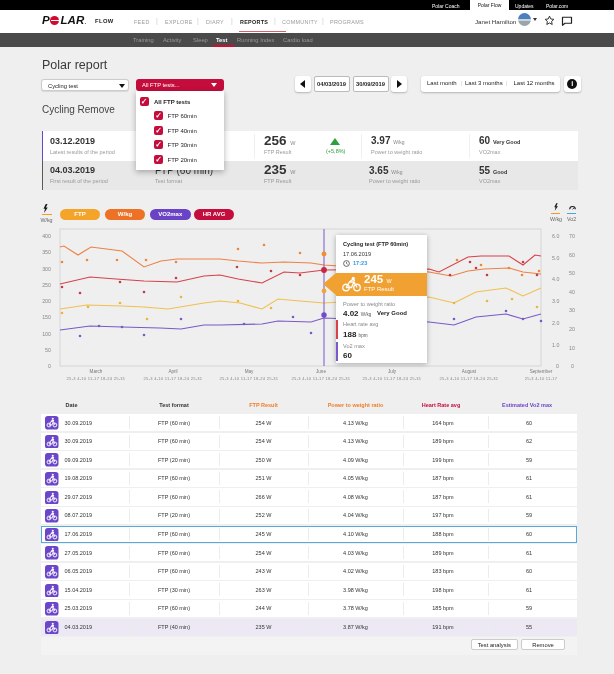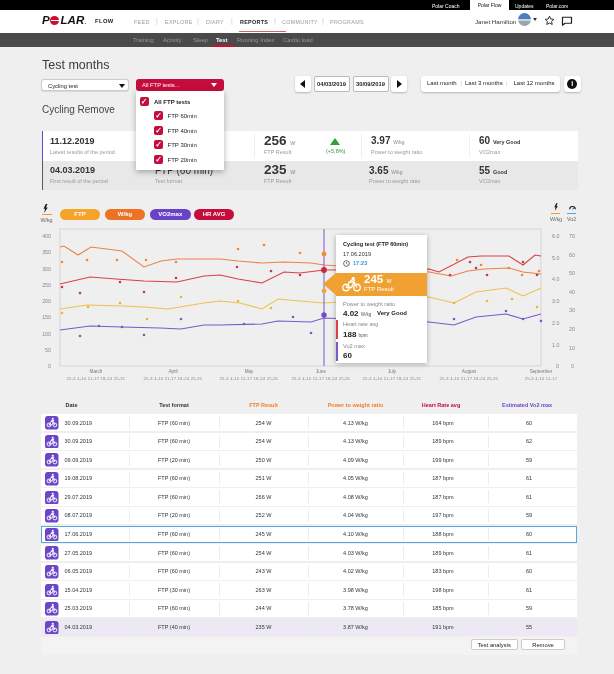--- a/index.html
+++ b/index.html
@@ -46,21 +46,21 @@
 <div class="abs" style="left:0;top:33px;width:614px;height:14px;background:#4a4a4a;font-size:5.8px;color:#999;">
   <span class="abs" style="left:133px;top:4px">Training</span>
   <span class="abs" style="left:163px;top:4px">Activity</span>
   <span class="abs" style="left:193px;top:4px">Sleep</span>
   <span class="abs" style="left:216px;top:4px;color:#fff;font-weight:bold">Test</span>
   <div class="abs" style="left:213px;top:12px;width:21px;height:1.6px;background:#d10a2f"></div>
   <span class="abs" style="left:237px;top:4px">Running Index</span>
   <span class="abs" style="left:283px;top:4px">Cardio load</span>
 </div>
 
-<span class="abs" style="left:42px;top:58px;font-size:12.5px;color:#3a3a3a">Test months</span>
+<span class="abs" style="left:42px;top:58px;font-size:12.5px;color:#3a3a3a">Polar report</span>
 
 <div class="abs" style="left:41px;top:79px;width:88px;height:11.5px;background:#fff;border:0.8px solid #ccc;border-radius:3px;box-shadow:0 0.5px 1px rgba(0,0,0,.1)">
   <span class="abs" style="left:6px;top:2.5px;font-size:5.8px;color:#222">Cycling test</span>
   <span class="abs" style="left:77px;top:3.5px;width:0;height:0;border-left:3.4px solid transparent;border-right:3.4px solid transparent;border-top:4.2px solid #111"></span>
 </div>
 
 <div class="abs" style="left:136px;top:79px;width:87.5px;height:11.5px;background:#c40d3c;border-radius:3px;">
   <span class="abs" style="left:6px;top:2.5px;font-size:5.8px;color:#fff">All FTP tests...</span>
   <span class="abs" style="left:75px;top:3.5px;width:0;height:0;border-left:3.4px solid transparent;border-right:3.4px solid transparent;border-top:4.2px solid #fff"></span>
 </div>
@@ -97,21 +97,21 @@
   <span class="abs" style="left:31.5px;top:51.5px;font-size:6px;color:#222">FTP 30min</span>
   <div class="abs" style="left:18px;top:64px;width:9.4px;height:9.4px;background:#c40d3c;border-radius:2px;color:#fff;font-size:8px;text-align:center;line-height:9.4px;font-weight:bold">✓</div>
   <span class="abs" style="left:31.5px;top:66px;font-size:6px;color:#222">FTP 20min</span>
 </div>
 
 <div class="abs" style="left:42px;top:131px;width:535.5px;height:29.5px;background:#fff;border-left:1.6px solid #6b46c8">
   <div class="abs" style="left:103px;top:3px;width:1px;height:24px;background:#f0f0f0"></div>
   <div class="abs" style="left:210.5px;top:3px;width:1px;height:24px;background:#f0f0f0"></div>
   <div class="abs" style="left:317.5px;top:3px;width:1px;height:24px;background:#f0f0f0"></div>
   <div class="abs" style="left:425.5px;top:3px;width:1px;height:24px;background:#f0f0f0"></div>
-  <span class="abs" style="left:7px;top:4.5px;font-size:9px;font-weight:bold;color:#333">11.12.2019</span>
+  <span class="abs" style="left:7px;top:4.5px;font-size:9px;font-weight:bold;color:#333">03.12.2019</span>
   <span class="abs" style="left:7px;top:17.5px;font-size:5.5px;color:#999">Latest results of the period</span>
   <span class="abs" style="left:112px;top:4px;font-size:10px;color:#333">FTP (60 min)</span>
   <span class="abs" style="left:112px;top:17.5px;font-size:5.5px;color:#999">Test format</span>
   <span class="abs" style="left:221px;top:1.5px;font-size:13.5px;font-weight:bold;color:#333">256 <span style="font-size:5.5px;font-weight:normal;color:#888">W</span></span>
   <span class="abs" style="left:221px;top:17.5px;font-size:5.5px;color:#999">FTP Result</span>
   <span class="abs" style="left:287px;top:6.5px;width:0;height:0;border-left:5px solid transparent;border-right:5px solid transparent;border-bottom:7px solid #2f9e3f"></span>
   <span class="abs" style="left:283px;top:16.5px;font-size:5.5px;color:#2f9e3f">(+5,8%)</span>
   <span class="abs" style="left:328px;top:4px;font-size:10px;font-weight:bold;color:#333">3.97 <span style="font-size:5px;font-weight:normal;color:#888">W/kg</span></span>
   <span class="abs" style="left:328px;top:17.5px;font-size:5.5px;color:#999">Power to weight ratio</span>
   <span class="abs" style="left:436px;top:4px;font-size:10px;font-weight:bold;color:#333">60 <span style="font-size:5.5px">Very Good</span></span>

